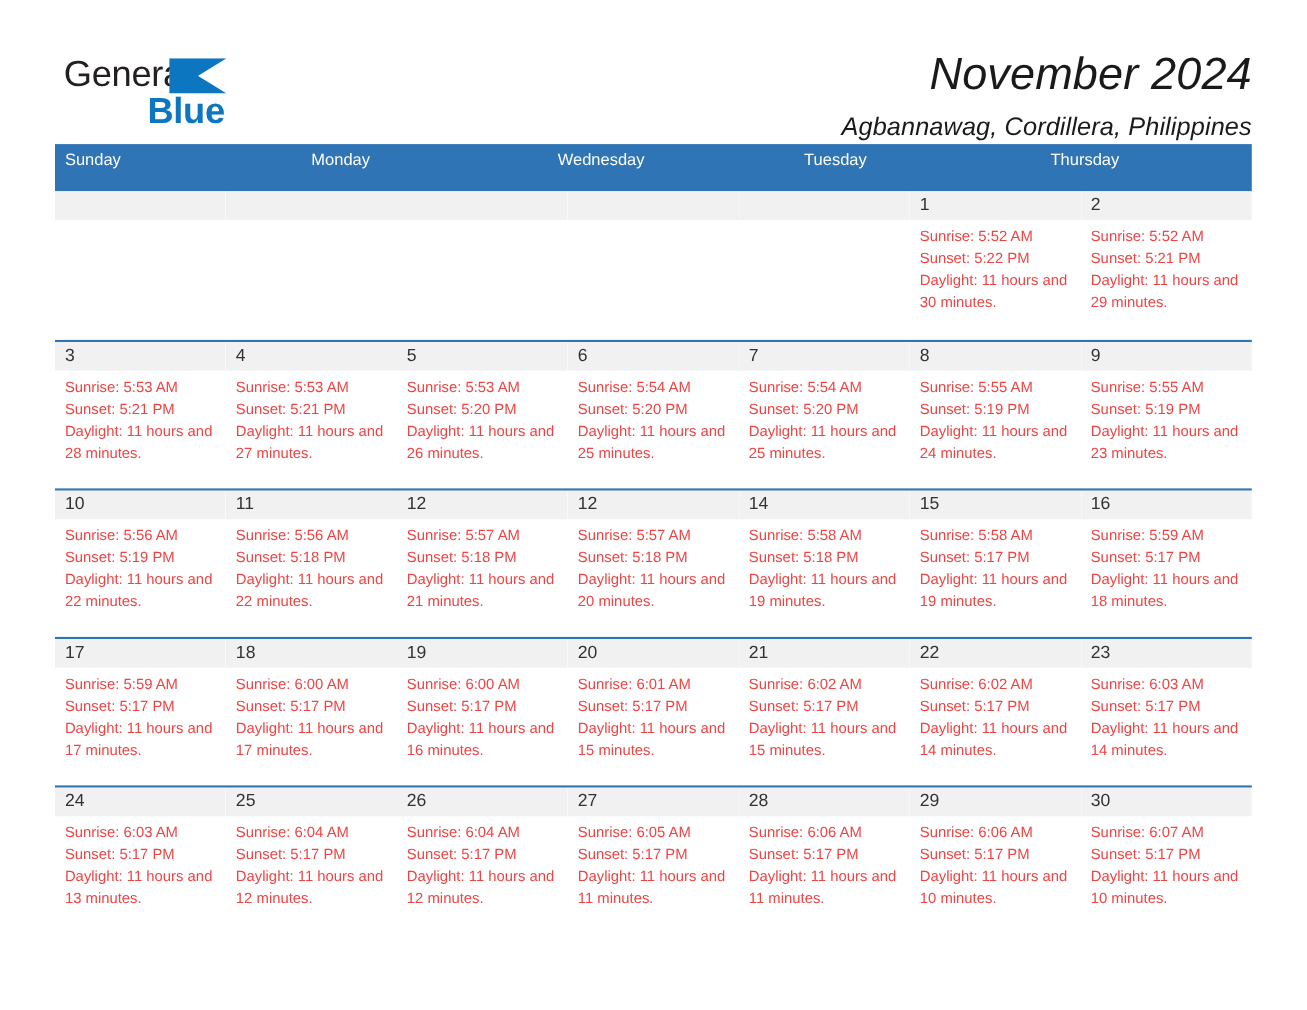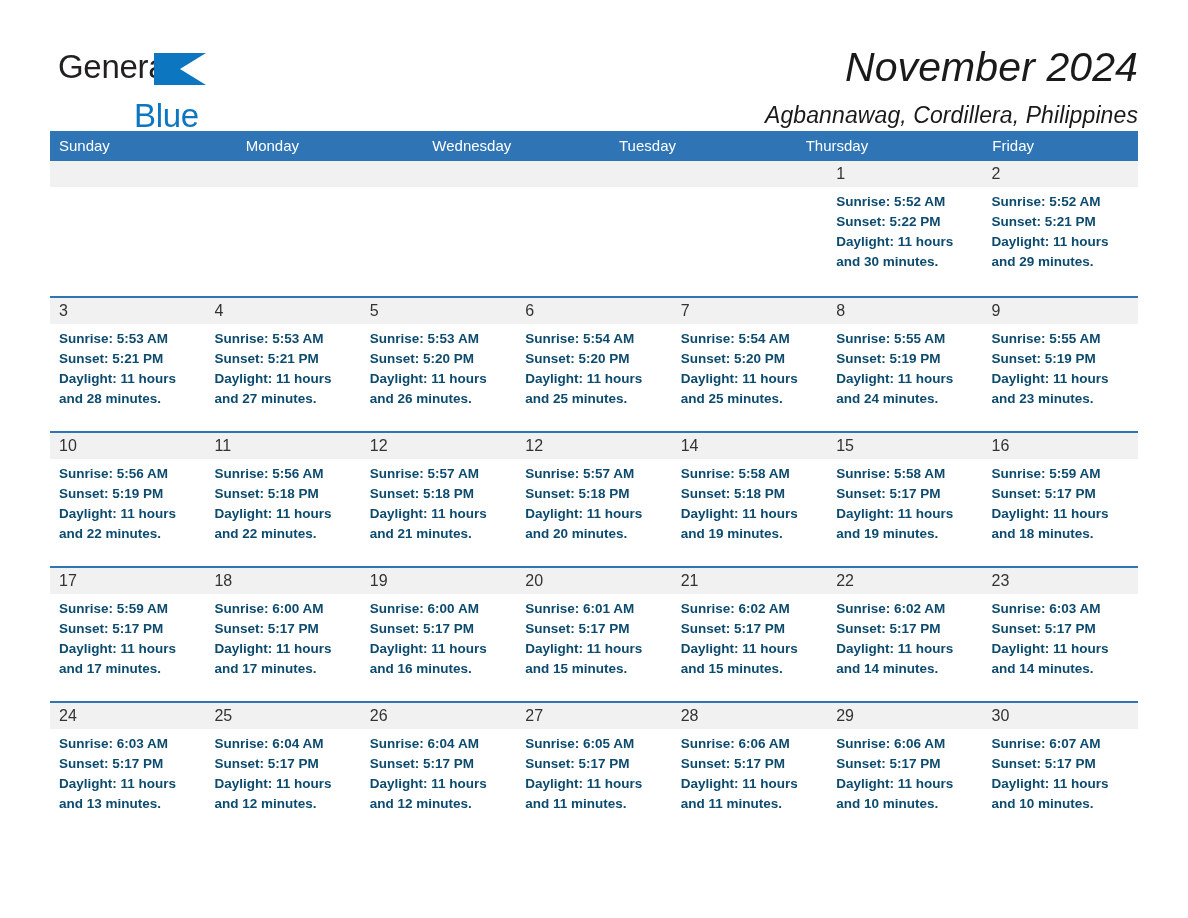--- a/index.html
+++ b/index.html
@@ -47,25 +47,26 @@
     font-family: "Liberation Sans", sans-serif;
   }
   .brand-tri {
     position: absolute;
     left: 96px;
     top: 3px;
     display: block;
   }
   .brand-row2 {
     display: block;
-    margin-top: 16px;
+    margin-top: 1px;
     margin-left: 76px;
     font-size: 33px;
     letter-spacing: -0.3px;
     color: #0d76c1;
+    font-weight: bold;
   }
 
   .titles {
     text-align: right;
     font-style: italic;
   }
   .cal-title {
     font-size: 41px;
     font-weight: normal;
     color: #1a1a1a;
@@ -83,23 +84,23 @@
   }
 
   
   .calendar {
     margin-top: 21px;
     width: 1088px;
   }
 
   .weekdays {
     display: grid;
-    grid-template-columns: repeat(6, 1fr);
+    grid-template-columns: repeat(5, 1fr);
     background: #2f74b5;
-    height: 30px;
+    height: 43px;
     gap: 32px;
   }
   .weekday {
     color: #ffffff;
     font-size: 15px;
     line-height: 30px;
     padding-left: 9px;
     white-space: nowrap;
   }
 
@@ -129,22 +130,21 @@
     margin: 0 -9px;
     padding: 0 9px;
   }
   .day.empty .day-number {
     color: transparent;
   }
   .day-info {
     margin-top: 5px;
     font-size: 13.5px;
     line-height: 20px;
-    color: #0c4a6e;
-    font-weight: bold;
+    color: #ef4444;
   }
   .day-info div { white-space: nowrap; }
   .day-info .wrapline { white-space: normal; }
 </style>
 </head>
 <body>
 
 <div class="page">
 
   <div class="masthead">

